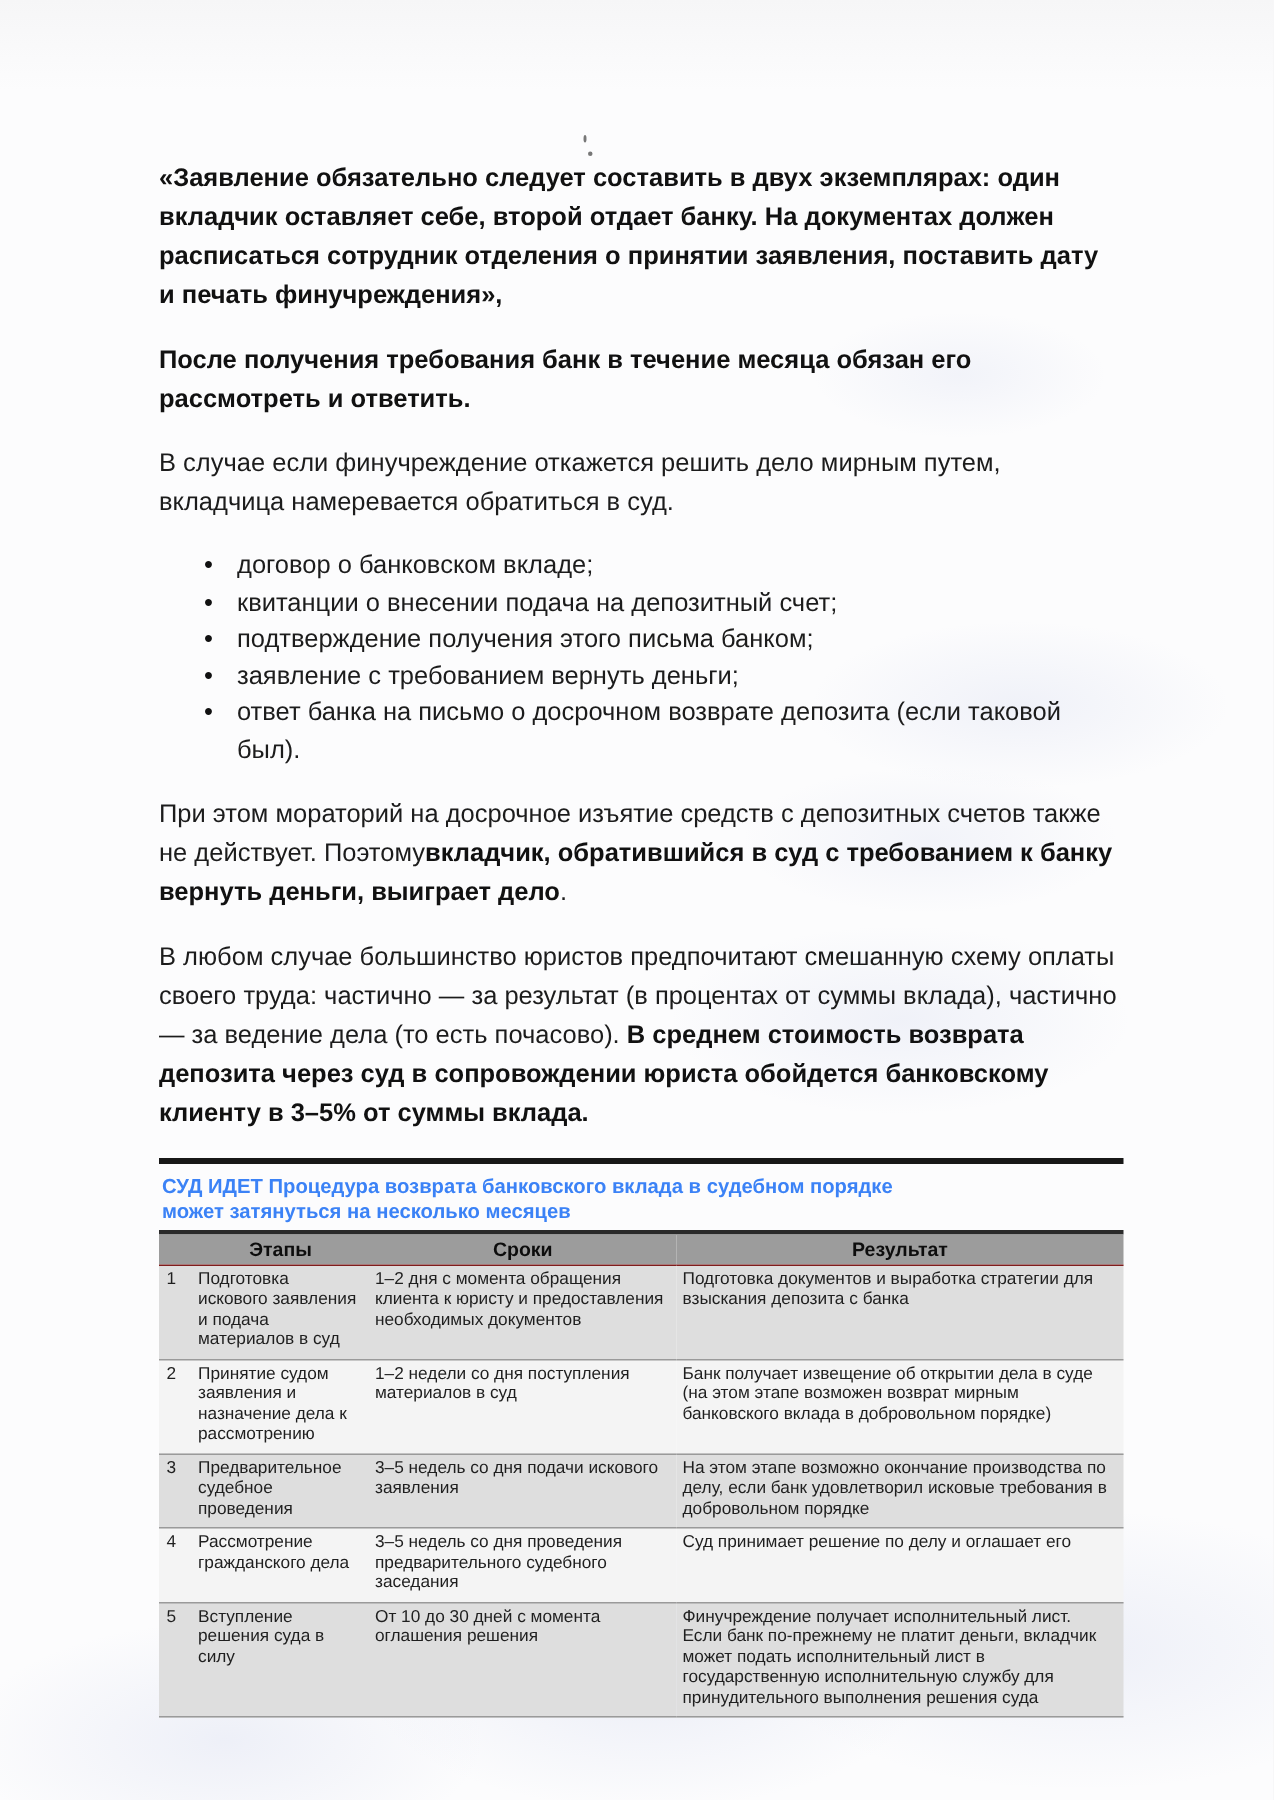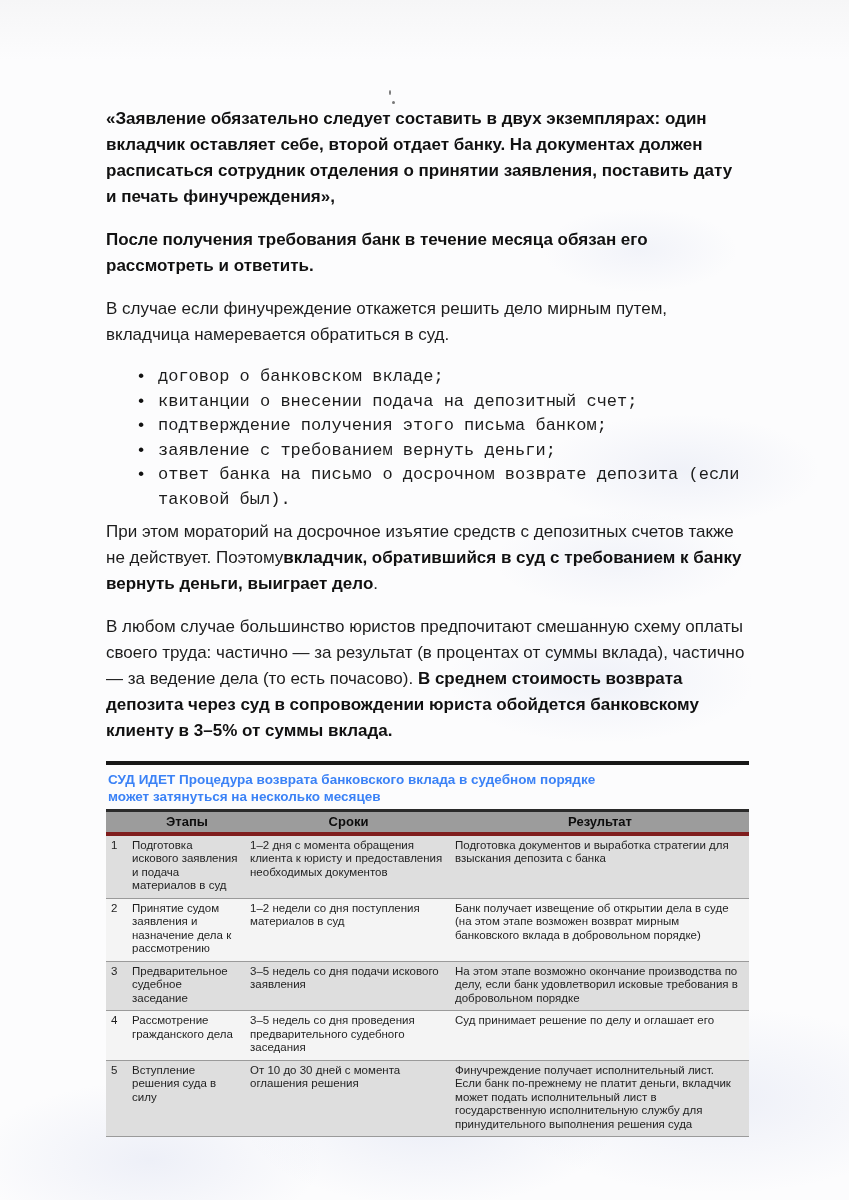--- a/index.html
+++ b/index.html
@@ -30,21 +30,21 @@
   }
   .speck{position:absolute;background:#777;border-radius:50%;}
   .content{
     position:relative;
     padding:106px 104px 0 106px;
   }
   p{margin:0 0 17px 0;font-size:17px;line-height:26px;}
   p.b{font-weight:bold;color:#111;}
   b{color:#111;}
   ul.docs{
-    list-style:none;margin:0 0 7px 0;padding:0 0 0 30px;font-family:Liberation Mono, monospace;
+    list-style:none;margin:0 0 18px 0;padding:0 0 0 30px;
   }
   ul.docs li{
     font-size:17px;line-height:24.5px;position:relative;padding-left:22px;
   }
   ul.docs li::before{
     content:"•";position:absolute;left:0;top:0;color:#111;
   }
   
   .tablebox{margin-top:15px;width:643px;}
   .toprule{height:4px;background:#181818;margin-bottom:3px;}
@@ -56,21 +56,21 @@
   table.court{
     width:100%;border-collapse:collapse;table-layout:fixed;
     font-size:11.5px;line-height:13.5px;color:#1f1f1f;
   }
   table.court col.c-num{width:22px;}
   table.court col.c-stage{width:118px;}
   table.court col.c-term{width:205px;}
   table.court col.c-res{width:298px;}
   table.court thead th{
     background:#9c9c9c;color:#0d0d0d;font-size:13px;font-weight:bold;
-    text-align:center;padding:3px 2px;border-bottom:4px solid #7f1d1d;
+    text-align:center;padding:3px 2px;border-bottom:1px solid #7f1d1d;
   }
   table.court td{
     vertical-align:top;padding:3px 6px 5px 4px;
     border-bottom:1px solid #9a9a9a;
   }
   table.court tr.odd td{background:#dedede;}
   table.court tr.even td{background:#f4f4f4;}
   table.court td.num{padding-left:5px;padding-right:0;}
 </style>
 </head>
@@ -133,21 +133,21 @@
             <td>Подготовка документов и выработка стратегии для взыскания депозита с банка</td>
           </tr>
           <tr class="even">
             <td class="num">2</td>
             <td>Принятие судом заявления и назначение дела к рассмотрению</td>
             <td>1–2 недели со дня поступления материалов в суд</td>
             <td>Банк получает извещение об открытии дела в суде (на этом этапе возможен возврат мирным банковского вклада в добровольном порядке)</td>
           </tr>
           <tr class="odd">
             <td class="num">3</td>
-            <td>Предварительное судебное заседание</td>
+            <td>Предварительное судебное проведения</td>
             <td>3–5 недель со дня подачи искового заявления</td>
             <td>На этом этапе возможно окончание производства по делу, если банк удовлетворил исковые требования в добровольном порядке</td>
           </tr>
           <tr class="even">
             <td class="num">4</td>
             <td>Рассмотрение гражданского дела</td>
             <td>3–5 недель со дня проведения предварительного судебного заседания</td>
             <td>Суд принимает решение по делу и оглашает его</td>
           </tr>
           <tr class="odd">

